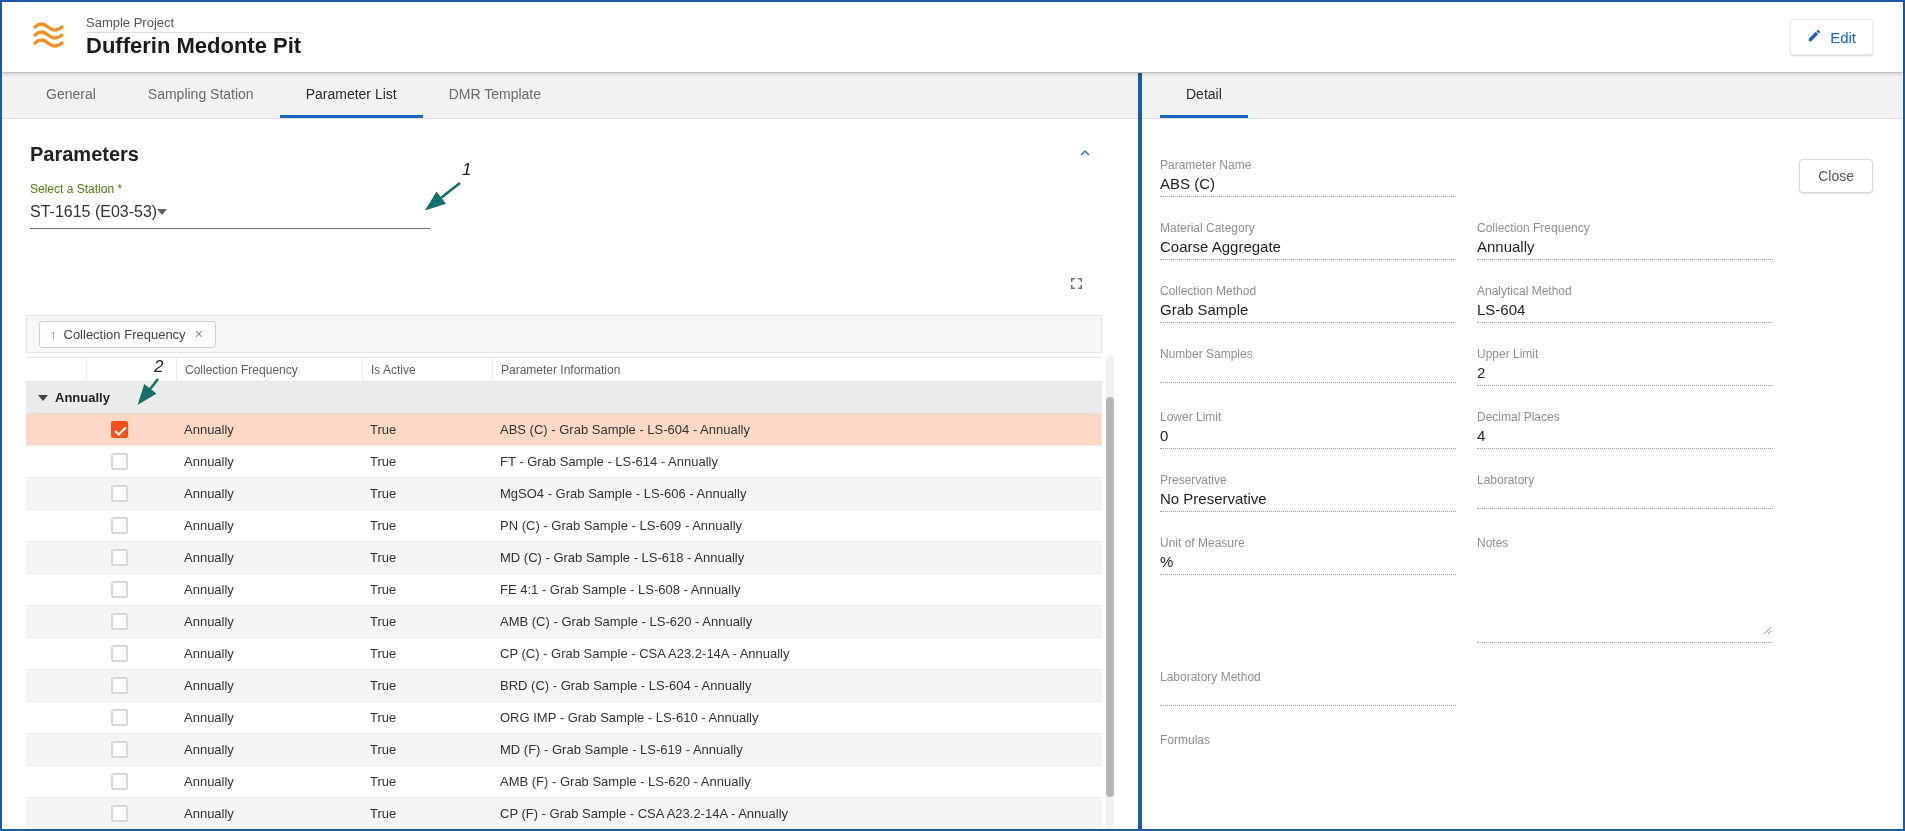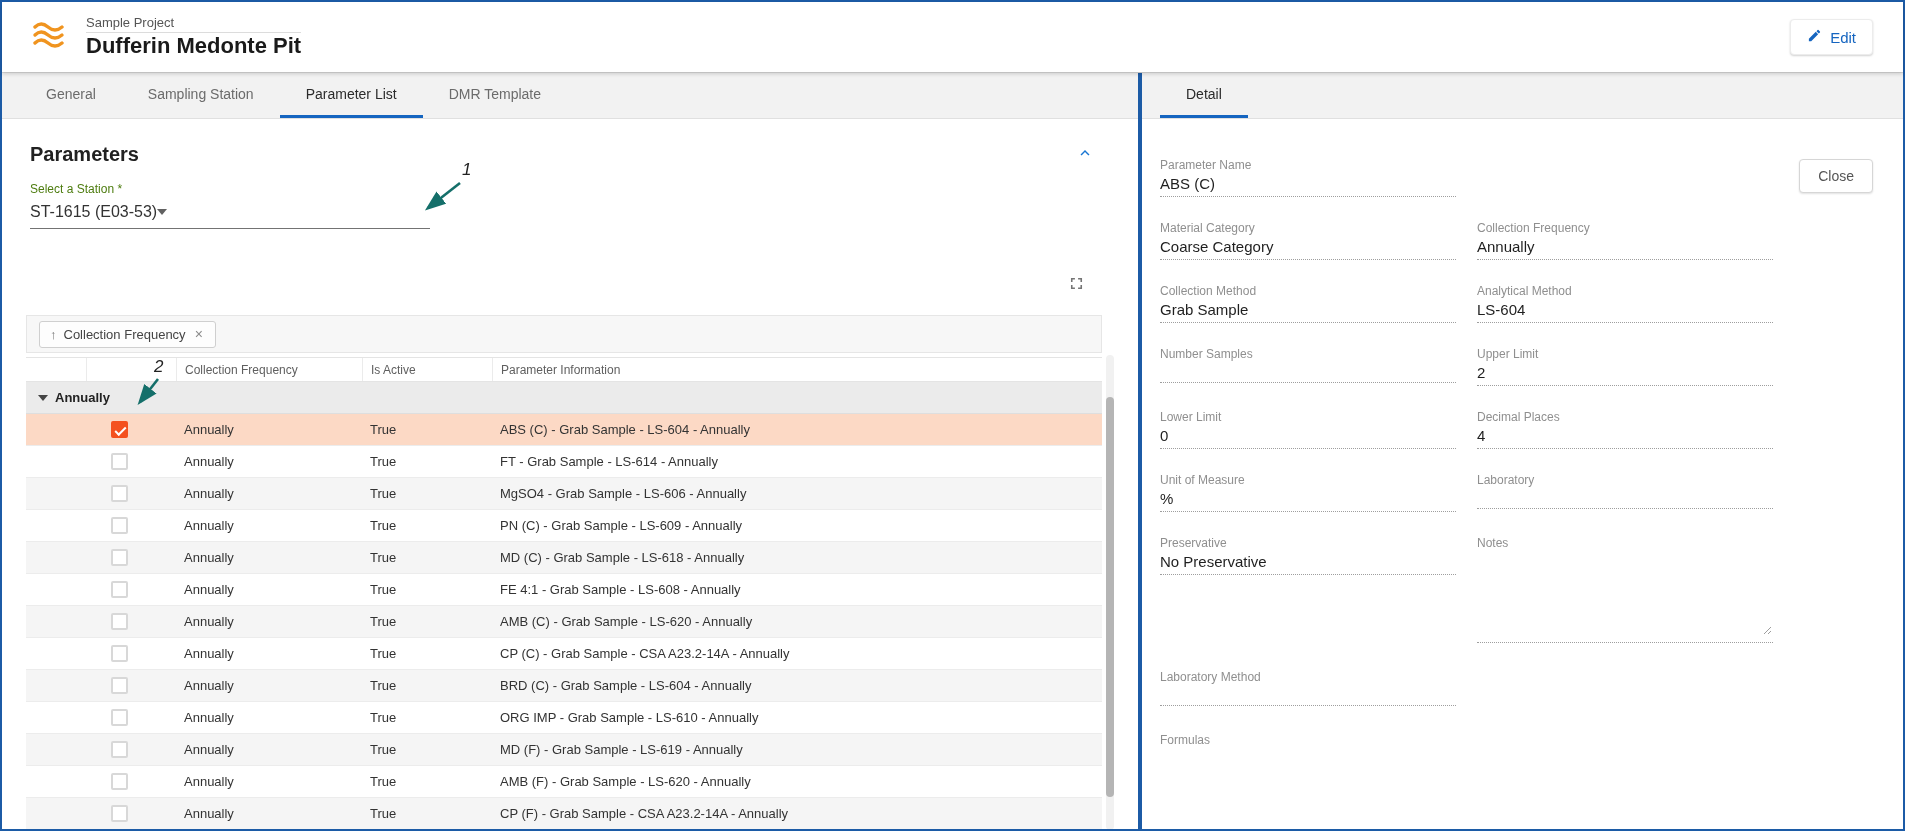--- a/index.html
+++ b/index.html
@@ -316,41 +316,41 @@
         <button class="close-btn">Close</button>
 
         <div class="fields">
           <div class="fcol left">
             <div class="field">
               <div class="flabel">Parameter Name</div>
               <div class="fvalue">ABS (C)</div>
             </div>
             <div class="field">
               <div class="flabel">Material Category</div>
-              <div class="fvalue">Coarse Category</div>
+              <div class="fvalue">Coarse Aggregate</div>
             </div>
             <div class="field">
               <div class="flabel">Collection Method</div>
               <div class="fvalue">Grab Sample</div>
             </div>
             <div class="field">
               <div class="flabel">Number Samples</div>
               <div class="fvalue"></div>
             </div>
             <div class="field">
               <div class="flabel">Lower Limit</div>
               <div class="fvalue">0</div>
             </div>
             <div class="field">
+              <div class="flabel">Preservative</div>
+              <div class="fvalue">No Preservative</div>
+            </div>
+            <div class="field">
               <div class="flabel">Unit of Measure</div>
               <div class="fvalue">%</div>
-            </div>
-            <div class="field">
-              <div class="flabel">Preservative</div>
-              <div class="fvalue">No Preservative</div>
             </div>
             <div class="fspacer-71"></div>
             <div class="field">
               <div class="flabel">Laboratory Method</div>
               <div class="fvalue"></div>
             </div>
             <div class="field nodot">
               <div class="flabel">Formulas</div>
             </div>
           </div>

